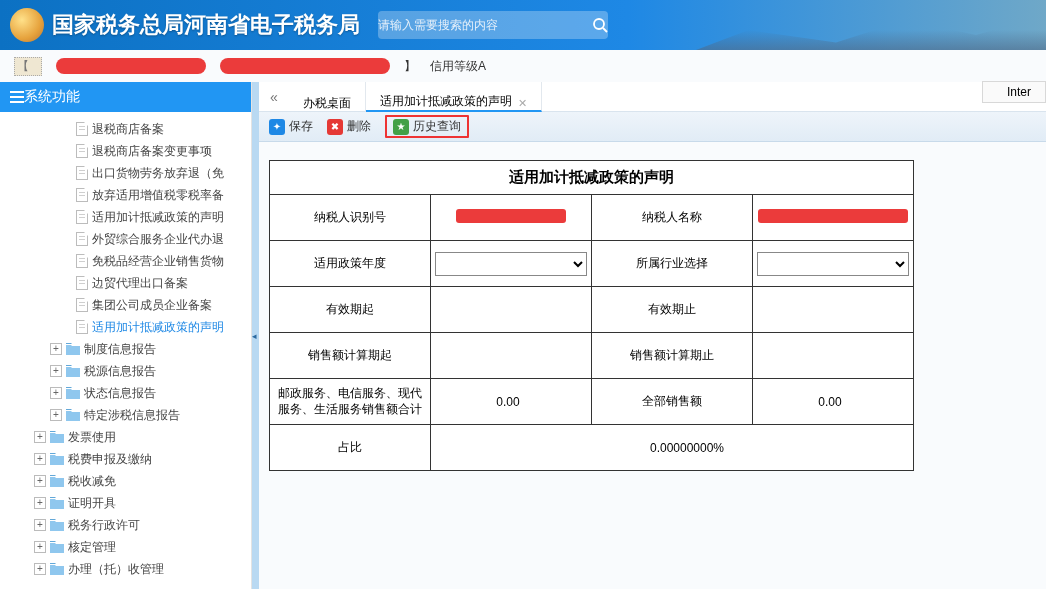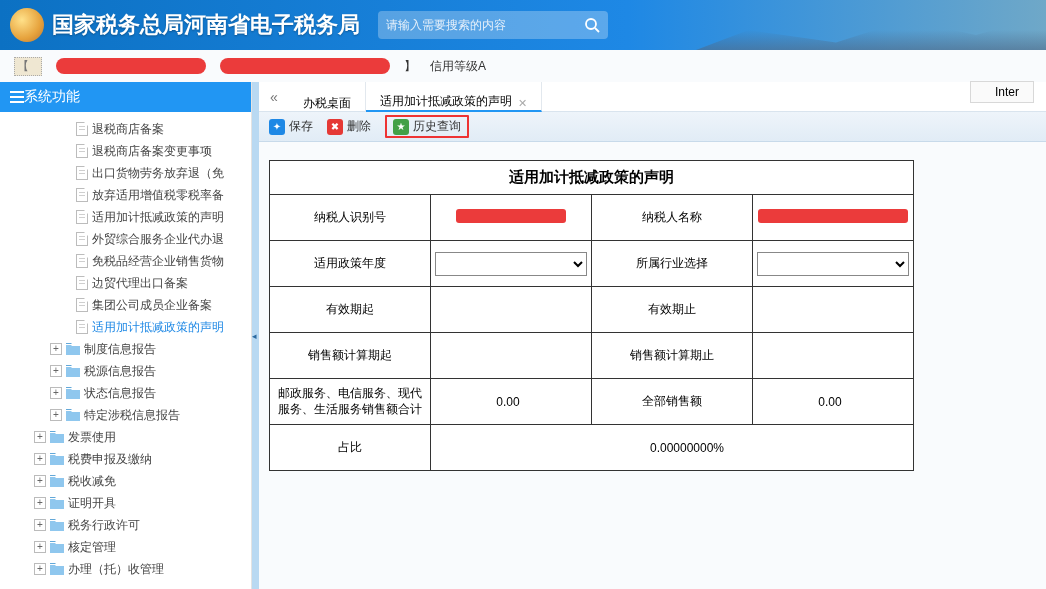--- a/index.html
+++ b/index.html
@@ -3,21 +3,21 @@
 <meta charset="utf-8">
 <style>
   * { margin: 0; padding: 0; box-sizing: border-box; font-family: "Microsoft YaHei", Arial, sans-serif; }
   body { background: #fff; width: 1046px; height: 589px; overflow: hidden; position: relative; }
 
   
   .header { height: 50px; background: linear-gradient(to right, #0c71c3, #1e88e5 60%, #6fa8c8); display: flex; align-items: center; padding-left: 10px; position: relative; }
   .header .bg-mountain { position: absolute; right: 0; bottom: 0; width: 350px; height: 50px; background: linear-gradient(to top, #4e6a88 0%, transparent 40%); clip-path: polygon(0 100%, 15% 60%, 40% 85%, 60% 40%, 80% 70%, 100% 30%, 100% 100%); opacity: .6; }
   .header .logo { width: 34px; height: 34px; border-radius: 50%; background: radial-gradient(circle at 35% 35%, #ffe18a, #e6a23c 60%, #b87333); margin-right: 8px; }
   .header .title { color: #fff; font-size: 22px; font-weight: 700; text-shadow: 0 1px 2px rgba(0,0,0,.3); }
-  .header .search { margin-left: 18px; width: 230px; height: 28px; background: rgba(255,255,255,.28); border-radius: 4px; display:flex; align-items:center; padding: 0 8px; }
+  .header .search { margin-left: 18px; width: 230px; height: 28px; background: rgba(255,255,255,.28); border-radius: 4px; display:flex; align-items:center; padding: 0 0; }
   .header .search input { flex:1; border:none; background:transparent; color:#fff; font-size:12px; outline:none; }
   .header .search input::placeholder { color: #e6f0fa; }
   .header .search .icon { width:16px; height:16px; }
 
   
   .greeting { height: 32px; background: #f9fbfd; display:flex; align-items:center; padding: 0 14px; font-size:12px; gap:14px; color:#333; }
   .red-blob { height:16px; background:#eb3b3b; border-radius:8px; }
   .red-blob.w120{width:150px;} .red-blob.w140{width:170px;}
   .greeting .credit { color:#333; }
 
@@ -43,21 +43,21 @@
   .collapse-handle { width:7px; background:#b9d9f2; position:relative; }
   .collapse-handle::after{content:'◂'; position:absolute; left:0; top:50%; transform:translateY(-50%); color:#2c6aa0; font-size:9px;}
 
   
   .main { flex:1; display:flex; flex-direction:column; background:#f9fbfd; position:relative; }
   .tabs-row { height:30px; display:flex; align-items:center; border-bottom:1px solid #d9e4ee; background:#fff; }
   .tabs-row .collapse-btn { width:30px; text-align:center; font-size:14px; color:#777; }
   .tab { height:30px; padding:0 14px; display:flex; align-items:flex-end; font-size:12px; border-right:1px solid #e2e8ee; gap:6px; }
   .tab.active { border-bottom:2px solid #2196f3; background:#fff; }
   .tab .close{font-size:11px; color:#aaa;}
-  .internal-tab { position:absolute; right:12px; top:-1px; background:#fafafa; border:1px solid #d8d8d8; padding:3px 14px 3px 24px; font-size:12px; z-index:5;}
+  .internal-tab { position:absolute; right:0; top:-1px; background:#fafafa; border:1px solid #d8d8d8; padding:3px 14px 3px 24px; font-size:12px; z-index:5;}
 
   .toolbar { height:30px; background:linear-gradient(#eef4fa,#e1ecf6); border-bottom:1px solid #c8daea; display:flex; align-items:center; padding:0 10px; gap:14px; font-size:12px;}
   .toolbar .tool { display:flex; align-items:center; gap:4px; color:#333; }
   .ico { width:16px; height:16px; border-radius:3px; display:flex; align-items:center; justify-content:center; color:#fff; font-size:10px; }
   .ico.save{background:#1e88e5;} .ico.del{background:#e53935;} .ico.hist{background:#43a047;}
   .toolbar .hist-group { border:2px solid #e33; padding:1px 6px; border-radius:1px; }
 
   .form-wrap { padding: 18px 10px; overflow:auto;}
   table.form { border-collapse:collapse; width: 645px; background:#fff; }
   table.form th, table.form td { border:1px solid #333; font-size:12px; padding:0; height:46px; text-align:center; vertical-align:middle;}

